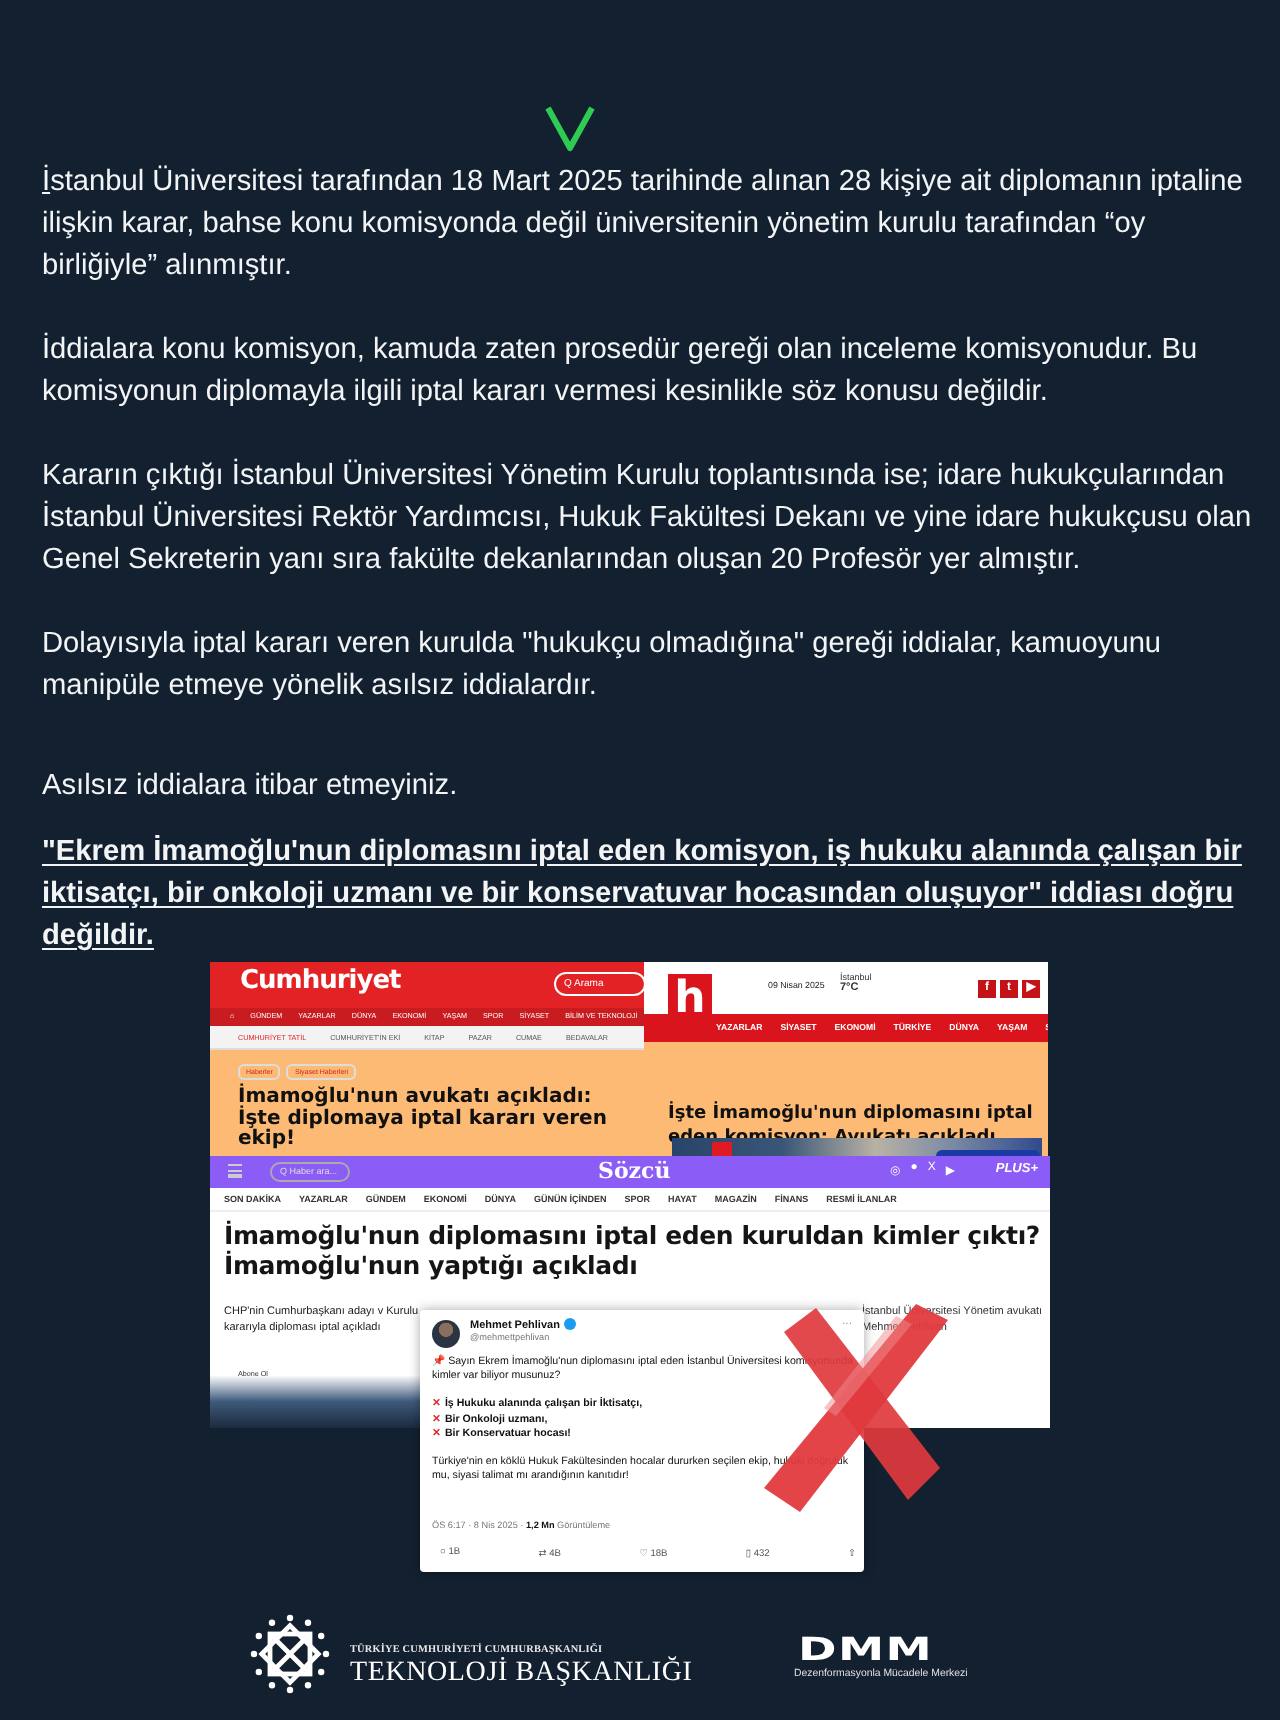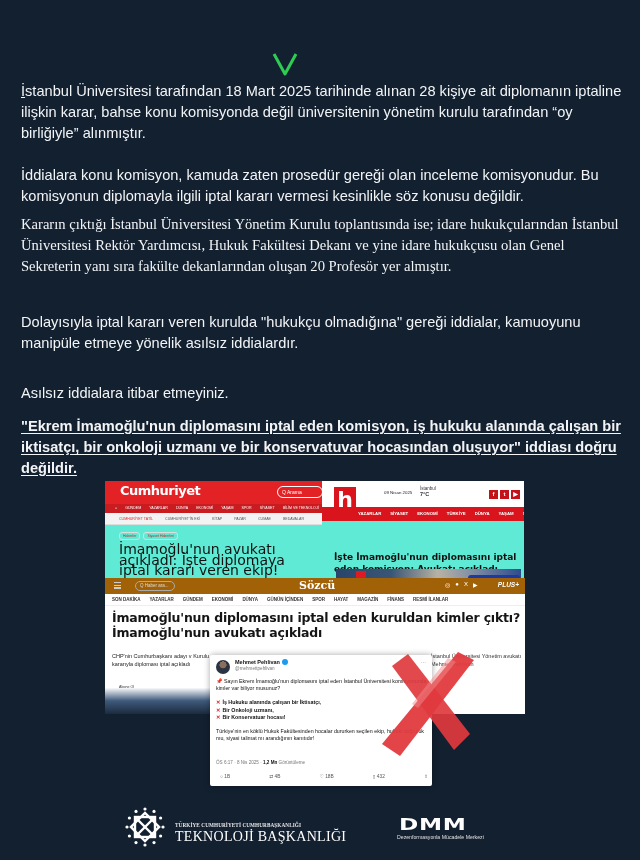--- a/index.html
+++ b/index.html
@@ -26,54 +26,54 @@
   .badge-tail {
     position: absolute; left: 40px; top: 42px; width: 26px; height: 26px;
   }
   
   .text {
     position: absolute; left: 21px; width: 605px;
     font-size: 14.6px; line-height: 21px; color: #f2f4f6;
   }
   .p1 { top: 81px; }
   .p2 { top: 165px; }
-  .p3 { top: 214px; font-family: Liberation Serif, serif; }
+  .p3 { top: 228px; }
   .p4 { top: 312px; }
   .p5 { top: 383px; }
   .p6 { top: 416px; font-weight: bold; text-decoration: underline; text-underline-offset: 2px; }
   .p1 .first { text-decoration: underline; }
-  .card { position: absolute; background: #5eead4; overflow: hidden; }
+  .card { position: absolute; background: #fdba74; overflow: hidden; }
   .cum { left: 105px; top: 481px; width: 218px; height: 120px; }
   .cum-top { height: 23px; background: #e32226; position: relative; }
   .cum-logo { position: absolute; left: 15px; top: 2px; font-size: 13px; font-weight: bold; color: #fff; font-family: "DejaVu Sans", sans-serif; letter-spacing: -0.5px; }
   .cum-search { position: absolute; left: 172px; top: 5px; width: 46px; height: 12px; border: 1px solid #fff; border-radius: 6px; font-size: 5px; color:#fff; padding-left: 4px; line-height: 10px; }
   .cum-nav { height: 9px; background: #c91c20; display:flex; gap: 8px; padding-left: 10px; font-size: 3.6px; color:#fff; line-height: 9px; }
   .cum-sub { height: 12px; background: #f3f3f3; display:flex; gap: 12px; padding-left: 14px; font-size: 3.6px; color:#555; line-height: 12px; border-bottom: 1px solid #ddd; }
   .cum-sub .red { color: #e32226; }
   .cum-tags { margin: 7px 0 0 14px; display:flex; gap: 3px; }
   .cum-tags span { font-size: 3.5px; color:#c22; border: 1px solid #ddd; border-radius: 3px; padding: 1px 3px; }
-  .cum-title { margin: 4px 0 0 14px; font-size: 14px; font-weight: normal; color: #111; line-height: 10.5px; font-family: "DejaVu Sans", sans-serif; width: 200px; }
+  .cum-title { margin: 4px 0 0 14px; font-size: 10px; font-weight: bold; color: #111; line-height: 10.5px; font-family: "DejaVu Sans", sans-serif; width: 200px; }
   .cum-desc { margin: 4px 0 0 14px; font-size: 4.6px; color: #222; line-height: 6px; width: 196px; }
 
   .halk { left: 322px; top: 481px; width: 202px; height: 118px; }
   .halk-top { height: 26px; background: #fff; position: relative; }
   .halk-logo { position: absolute; left: 12px; top: 6px; width: 22px; height: 32px; background: #d9141c; color:#fff; font-weight: bold; font-size: 22px; line-height: 26px; text-align:center; font-family: "DejaVu Sans", sans-serif; }
   .halk-date { position: absolute; left: 62px; top: 9px; font-size: 4.4px; color:#222; }
   .halk-weather { position: absolute; left: 98px; top: 5px; font-size: 4.5px; color:#333; }
   .halk-weather b { font-size: 5.5px; display:block; }
   .halk-social { position: absolute; right: 4px; top: 9px; display:flex; gap: 2px; }
   .halk-social span { width: 9px; height: 9px; background:#c41219; color:#fff; font-size: 6px; line-height: 9px; text-align:center; font-weight:bold; }
   .halk-nav { height: 14px; background: #d9141c; display:flex; gap: 9px; padding-left: 36px; font-size: 4.3px; color:#fff; line-height: 14px; font-weight: bold; }
   .halk-title { margin: 30px 0 0 12px; font-size: 9px; font-weight: bold; color:#111; line-height: 12px; font-family: "DejaVu Sans", sans-serif; }
   .halk-img { position: absolute; left: 14px; top: 88px; width: 185px; height: 32px; background: linear-gradient(90deg, #28446a 0%, #3a5677 30%, #b8b2a4 55%, #7d8ca4 75%, #2f4b8d 100%); }
   .halk-flag { position: absolute; left: 34px; top: 90px; width: 10px; height: 8px; background: #e01a22; }
   .halk-avukat { position: absolute; left: 146px; top: 94px; width: 52px; height: 14px; background: #1b3aa4; color:#fff; font-weight: bold; font-size: 9px; line-height: 14px; text-align:center; border-radius: 3px; }
 
   .sozcu { left: 105px; top: 578px; width: 420px; height: 136px; background: #fff; }
-  .sozcu-top { height: 16px; background: #a16207; position: relative; padding-left: 20px; }
+  .sozcu-top { height: 16px; background: #8b5cf6; position: relative; padding-left: 20px; }
   .sozcu-menu { position:absolute; left: 9px; top: 4px; width: 7px; height: 7px; }
   .sozcu-menu i { display:block; height: 1.2px; background:#ccc; margin-bottom: 1.5px; }
   .sozcu-search { position:absolute; left: 30px; top: 3px; width: 40px; height: 10px; border: 1px solid #aaa; border-radius: 6px; font-size: 4.5px; color:#ddd; line-height: 8px; padding-left: 4px; }
   .sozcu-logo { position:absolute; left: 194px; top: 1px; font-family: "DejaVu Serif", serif; font-size: 11px; color:#fff; font-weight: bold; }
   .sozcu-icons { position:absolute; left: 340px; top: 3px; display:flex; gap: 5px; font-size: 6px; color:#fff; }
   .sozcu-plus { position:absolute; right: 6px; top: 3px; font-size: 6.5px; font-weight: bold; font-style: italic; color:#fff; }
   .sozcu-nav { height: 12px; display:flex; gap: 9px; padding-left: 7px; font-size: 4.5px; color:#333; line-height: 12px; font-weight: bold; border-bottom: 1px solid #eee; }
   .sozcu-title { margin: 4px 0 0 7px; font-size: 12.5px; font-weight: bold; color:#151515; line-height: 15px; font-family: "DejaVu Sans", sans-serif; letter-spacing: -0.2px; }
   .sozcu-lead { position:absolute; left: 7px; top: 74px; font-size: 5.5px; color:#222; line-height: 8px; width: 100px; }
   .sozcu-lead-r { position:absolute; left: 326px; top: 74px; font-size: 5.5px; color:#333; line-height: 8px; width: 94px; }
@@ -200,21 +200,21 @@
     <span>GÜNDEM</span>
     <span>EKONOMİ</span>
     <span>DÜNYA</span>
     <span>GÜNÜN İÇİNDEN</span>
     <span>SPOR</span>
     <span>HAYAT</span>
     <span>MAGAZİN</span>
     <span>FİNANS</span>
     <span>RESMİ İLANLAR</span>
   </div>
-  <div class="sozcu-title">İmamoğlu'nun diplomasını iptal eden kuruldan kimler çıktı? İmamoğlu'nun avukatı açıkladı</div>
+  <div class="sozcu-title">İmamoğlu'nun diplomasını iptal eden kuruldan kimler çıktı? İmamoğlu'nun yaptığı açıkladı</div>
   <div class="sozcu-lead">CHP'nin Cumhurbaşkanı adayı v Kurulu kararıyla diploması iptal açıkladı</div>
   <div class="sozcu-lead-r">İstanbul Üniversitesi Yönetim avukatı Mehmet Pehlivan</div>
   <div class="sozcu-strip"></div>
   <div class="sozcu-abone">Abone Ol</div>
 </div>
 
 <div class="card tweet">
   <div class="tw-avatar"></div>
   <div class="tw-name"><span>Mehmet Pehlivan</span><span class="tw-verified"></span></div>
   <div class="tw-handle">@mehmettpehlivan</div>

